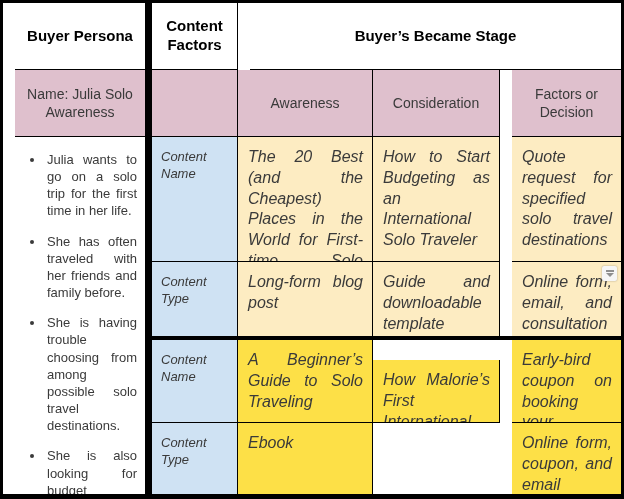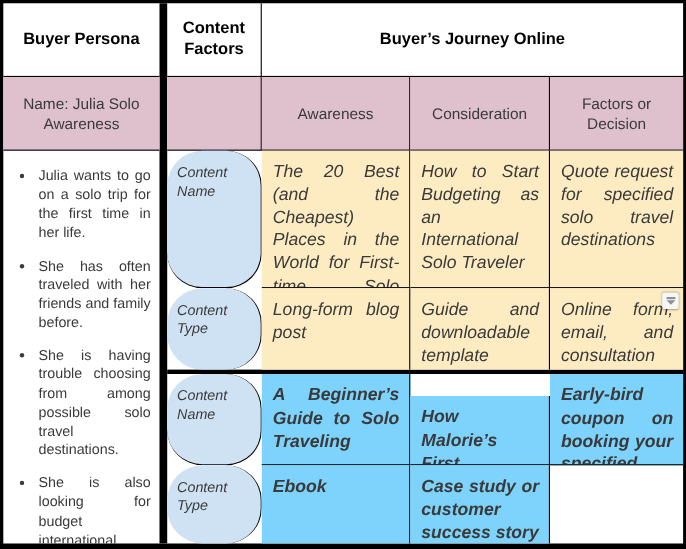--- a/index.html
+++ b/index.html
@@ -19,21 +19,21 @@
     font-family: "Liberation Sans", "DejaVu Sans", sans-serif;
     color: #3a3a3a;
   }
 
   .cell {
     border-right: 1px solid #000;
     border-bottom: 1px solid #000;
     overflow: hidden;
     position: relative;
   }
-  .no-br { border-right: none; }
+  .no-br { border-right: none; margin-left: 12px; }
   .no-bb { border-bottom: none; }
 
   .divider-v { grid-column: 2; grid-row: 1 / -1; background: #000; }
   .divider-h { grid-column: 3 / 7; grid-row: 5; background: #000; }
 
   
   .hdr {
     display: flex; align-items: center; justify-content: center;
     text-align: center;
     font-weight: bold; font-size: 15px; color: #000;
@@ -58,26 +58,25 @@
     font-size: 13px; line-height: 1.32;
     text-align: justify; margin-bottom: 13px;
     padding-left: 2px;
   }
 
   
   .blue { background: #cfe2f3; }
   .factor {
     font-style: italic; font-size: 13px; line-height: 1.3;
     padding: 12px 8px 6px 9px;
-    border-radius: 32px;
   }
 
   
   .yellow { background: #fdecc2; }
-  .peach  { background: #7dd3fc; font-weight: bold; }
+  .peach  { background: #fde047; }
   .content {
     font-style: italic; font-size: 16px; line-height: 1.3;
     text-align: justify; padding: 10px 9px 6px 10px;
   }
 
   
   .dd-btn {
     position: absolute; top: 4px; right: 4px;
     width: 15px; height: 15px;
     background: #f6f6f6; border-radius: 2px;
@@ -95,21 +94,21 @@
 <body>
 
 <div class="doc-table">
 
   <div class="cell hdr no-br" style="grid-column:1; grid-row:1;">Buyer Persona</div>
 
   <div class="divider-v"></div>
 
   <div class="cell hdr" style="grid-column:3; grid-row:1;">Content Factors</div>
 
-  <div class="cell hdr no-br" style="grid-column:4 / 7; grid-row:1;">Buyer’s Journey Online</div>
+  <div class="cell hdr no-br" style="grid-column:4 / 7; grid-row:1;">Buyer’s Became Stage</div>
 
   <div class="cell stage pink no-br" style="grid-column:1; grid-row:2;">Name: Julia Solo Awareness</div>
 
   <div class="cell pink" style="grid-column:3; grid-row:2;"></div>
 
   <div class="cell stage pink" style="grid-column:4; grid-row:2;">Awareness</div>
 
   <div class="cell stage pink" style="grid-column:5; grid-row:2;">Consideration</div>
 
   <div class="cell stage pink no-br" style="grid-column:6; grid-row:2;">Factors or Decision</div>
@@ -140,15 +139,15 @@
 
   <div class="divider-h"></div>
 
   <div class="cell factor blue" style="grid-column:3; grid-row:6;">Content Name</div>
   <div class="cell content peach" style="grid-column:4; grid-row:6;">A Beginner’s Guide to Solo Traveling</div>
   <div class="cell content peach" style="grid-column:5; grid-row:6;margin-top:20px;">How Malorie’s First International Solo Trip Became a Success</div>
   <div class="cell content peach no-br" style="grid-column:6; grid-row:6;">Early-bird coupon on booking your specified tour package soon</div>
 
   <div class="cell factor blue no-bb" style="grid-column:3; grid-row:7;">Content Type</div>
   <div class="cell content peach no-bb" style="grid-column:4; grid-row:7;">Ebook</div>
-  <div class="cell content peach no-bb" style="grid-column:5; grid-row:7;">Case study or customer success story</div>
+  <div class="cell content peach no-br no-bb" style="grid-column:6; grid-row:7;">Online form, coupon, and email</div>
 
 </div>
 
 </body></html>

